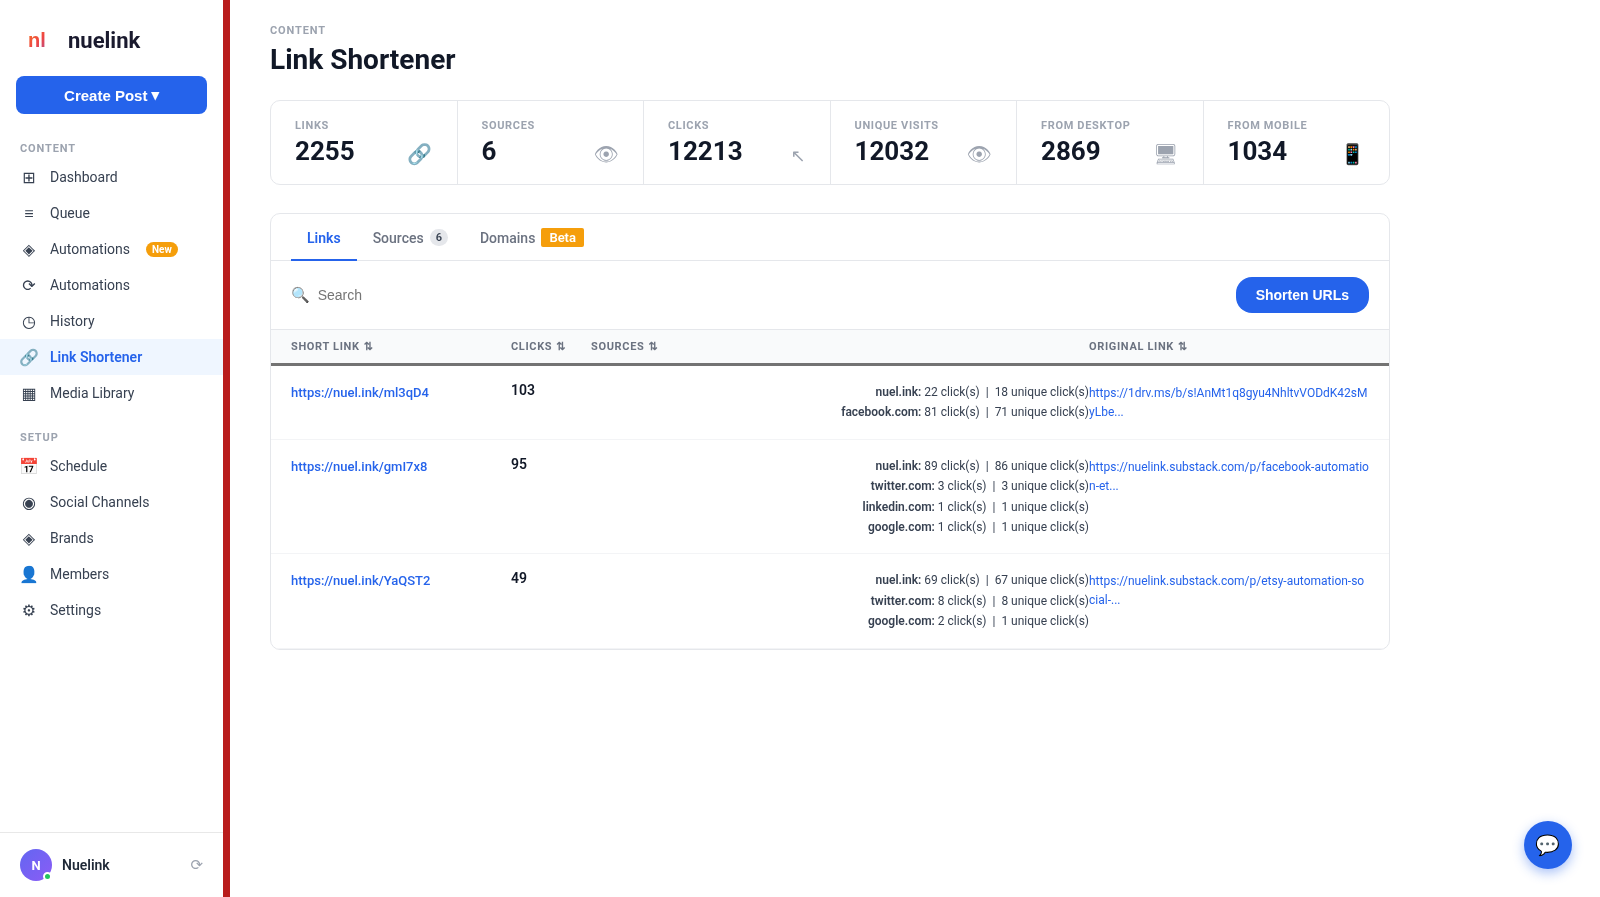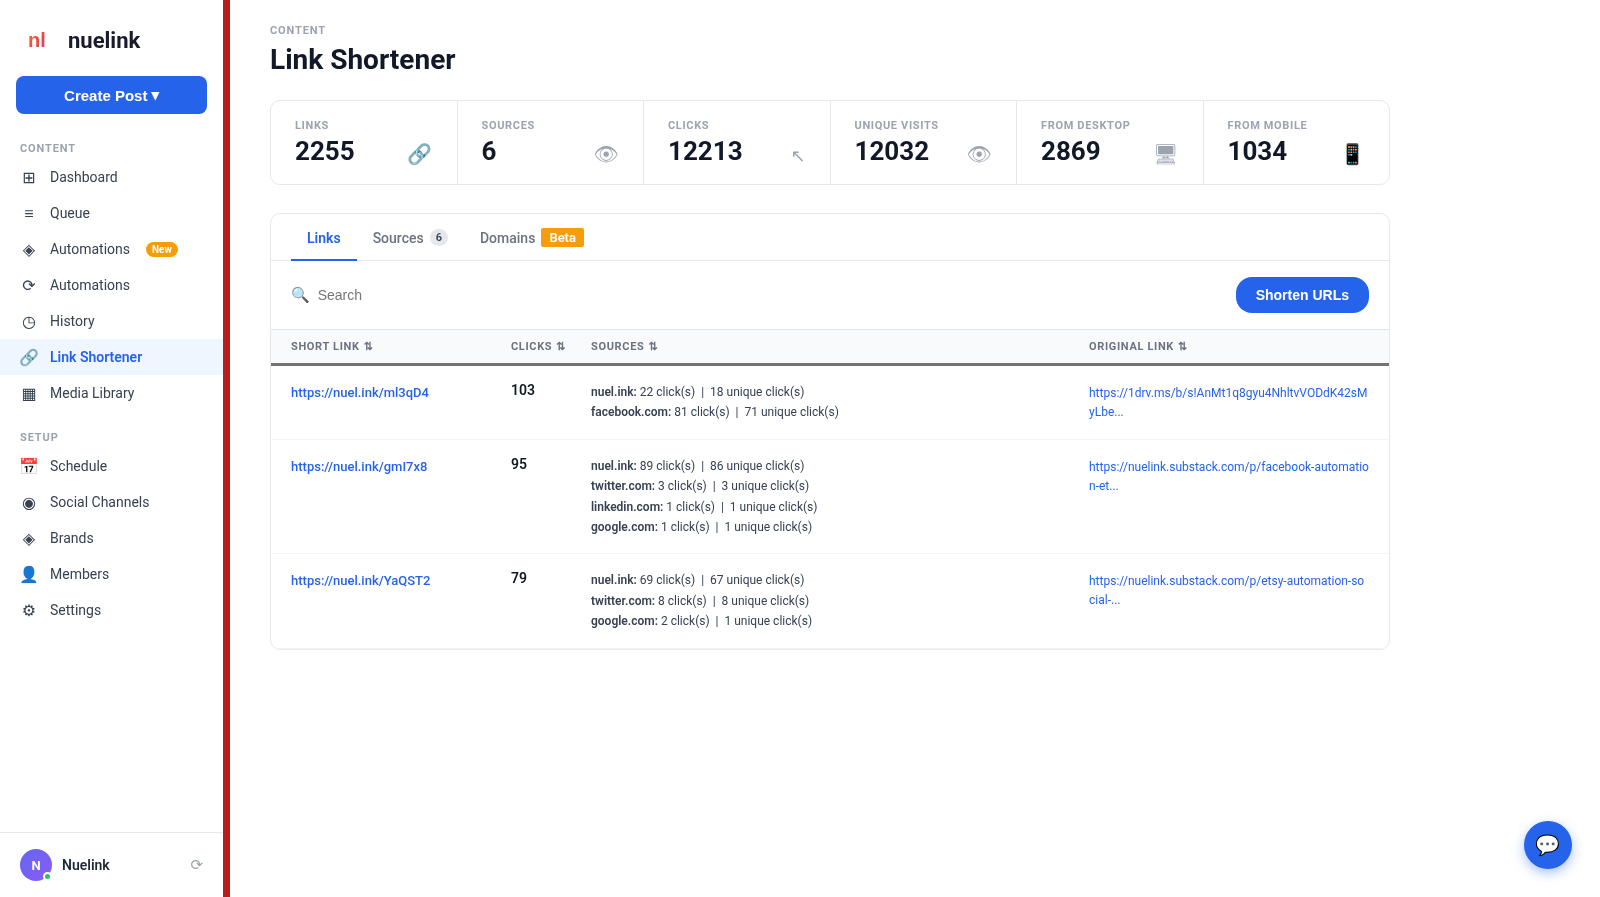--- a/index.html
+++ b/index.html
@@ -280,21 +280,21 @@
     }
     .table-row {
       display: grid;
       grid-template-columns: 220px 80px 1fr 280px;
       padding: 16px 20px;
       border-bottom: 1px solid #f3f4f6;
       align-items: start;
     }
     .short-link { color: #2563eb; font-size: 13px; text-decoration: none; font-weight: 500; }
     .clicks-val { font-size: 14px; font-weight: 600; color: #111827; }
-    .source-line { font-size: 12px; color: #374151; line-height: 1.7; }
+    .source-line { font-size: 12px; color: #374151; line-height: 1.7; text-align: right; }
     .source-name { font-weight: 600; }
     .original-link { color: #2563eb; font-size: 12px; text-decoration: none; word-break: break-all; }
 
     
     .chat-fab {
       position: fixed;
       bottom: 28px;
       right: 28px;
       width: 48px;
       height: 48px;
@@ -537,21 +537,21 @@
         </div>
         <div>
           <a class="original-link" href="#">https://nuelink.substack.com/p/facebook-automation-et...</a>
         </div>
       </div>
 
       <div class="table-row">
         <div>
           <a class="short-link" href="#">https://nuel.ink/YaQST2</a>
         </div>
-        <div class="clicks-val">79</div>
+        <div class="clicks-val">49</div>
         <div>
           <div class="source-line">
             <span class="source-name">nuel.ink:</span> 69 click(s) &nbsp;|&nbsp; 67 unique click(s)
           </div>
           <div class="source-line">
             <span class="source-name">twitter.com:</span> 8 click(s) &nbsp;|&nbsp; 8 unique click(s)
           </div>
           <div class="source-line">
             <span class="source-name">google.com:</span> 2 click(s) &nbsp;|&nbsp; 1 unique click(s)
           </div>

